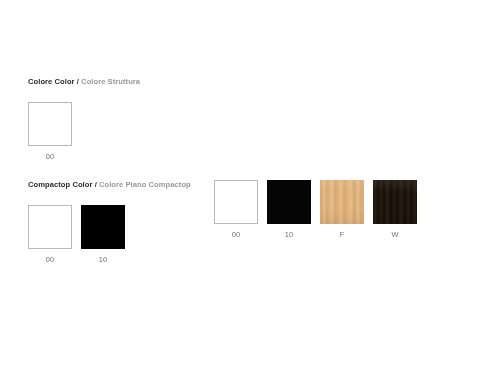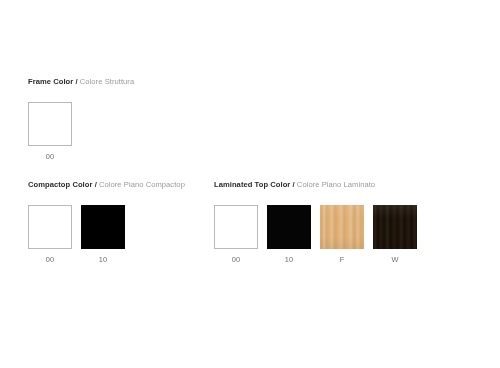--- a/index.html
+++ b/index.html
@@ -42,21 +42,21 @@
   .section-title .t-en {
     color: #2b2b2b;
     font-weight: bold;
   }
   .section-title .t-sep {
     color: #2b2b2b;
     font-weight: bold;
   }
   .section-title .t-it {
     color: #9a9a9a;
-    font-weight: normal;
+    font-weight: bold;
   }
 
   
   .swatch-row {
     display: flex;
     flex-direction: row;
     align-items: flex-end;
   }
   .swatch-cell {
     width: 44px;
@@ -165,21 +165,21 @@
         rgba(0,0,0,0.05) 100%);
   }
 </style>
 </head>
 <body>
 
 <div class="page">
 
   <div class="section" id="section-frame">
     <div class="section-title">
-      <span class="t-en">Frame Color</span>
+      <span class="t-en">Colore Color</span>
       <span class="t-sep">/</span>
       <span class="t-it">Colore Struttura</span>
     </div>
     <div class="swatch-row">
       <div class="swatch-cell">
         <div class="swatch-chip bordered" style="background:#ffffff;"></div>
         <div class="swatch-label">00</div>
       </div>
     </div>
   </div>
@@ -200,25 +200,20 @@
       <div class="swatch-cell">
         <div class="swatch-chip" style="background:#000000;"></div>
         <div class="swatch-label">10</div>
       </div>
 
 
     </div>
   </div>
 
   <div class="section" id="section-laminated">
-    <div class="section-title">
-      <span class="t-en">Laminated Top Color</span>
-      <span class="t-sep">/</span>
-      <span class="t-it">Colore Piano Laminato</span>
-    </div>
     <div class="swatch-row">
 
       <div class="swatch-cell">
         <div class="swatch-chip bordered" style="background:#ffffff;"></div>
         <div class="swatch-label">00</div>
       </div>
 
       <div class="swatch-cell">
         <div class="swatch-chip" style="background:#050505;"></div>
         <div class="swatch-label">10</div>

